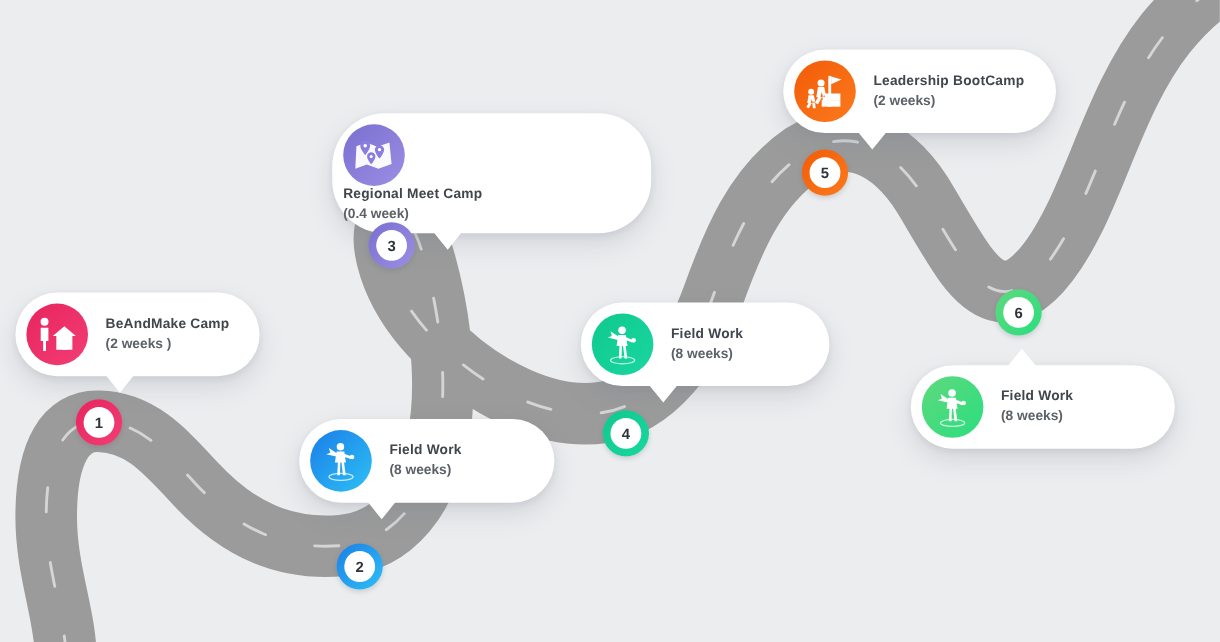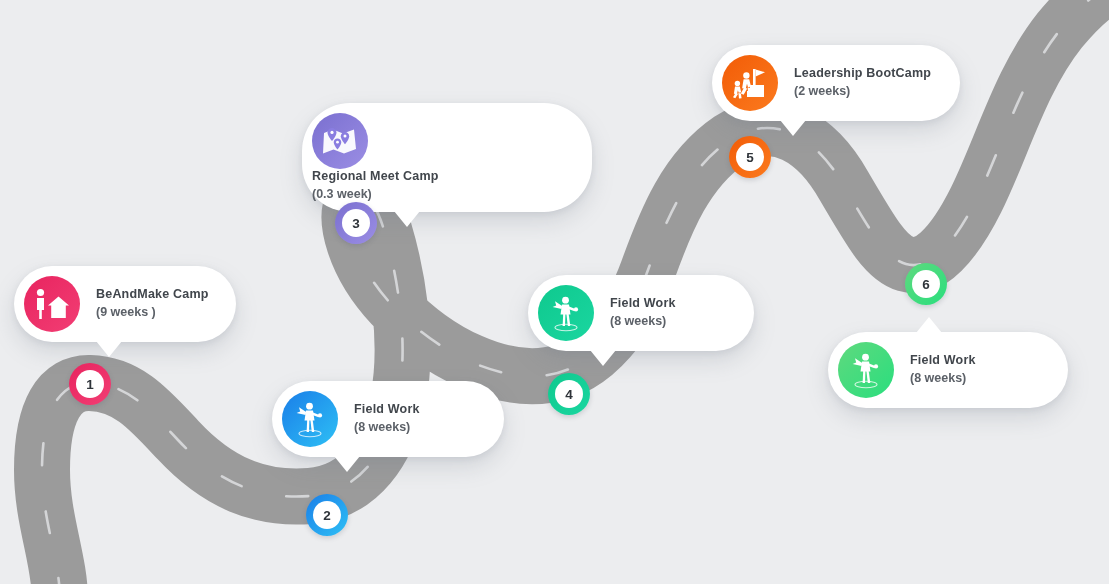--- a/index.html
+++ b/index.html
@@ -136,21 +136,21 @@
         <div class="card-icon" style="background: linear-gradient(135deg, rgb(232, 36, 95) 0%, rgb(242, 62, 116) 100%);">
     <svg width="38" height="32" viewBox="0 0 38 32">
       <circle cx="7.5" cy="4.5" r="3.6" fill="#fff"></circle>
       <path d="M4 10h7v12h-2.2v9H6.2v-9H4z" fill="#fff"></path>
       <path d="M15 17.5 L25.5 8.5 L36 17.5 h-3.2 V30 H18.2 V17.5 Z" fill="#fff"></path>
       <rect x="23" y="21" width="5.2" height="9" fill="#fff"></rect>
     </svg>
         </div>
         <div class="card-text">
           <div class="card-title">BeAndMake Camp</div>
-          <div class="card-sub">(9 weeks )</div>
+          <div class="card-sub">(2 weeks )</div>
         </div>
         <div class="tail tail-down" style="left: 82px;"></div>
       </div>
       <div class="marker" style="left: 69px; top: 363px; background: linear-gradient(135deg, rgb(232, 36, 95) 0%, rgb(242, 62, 116) 100%);">
         <div class="marker-inner">1</div>
       </div>
       <div class="card" style="left: 272px; top: 381px; width: 232px;">
         <div class="card-icon" style="background: linear-gradient(135deg, rgb(26, 126, 232) 0%, rgb(46, 192, 245) 100%);">
     <svg width="34" height="38" viewBox="0 0 34 38">
       <ellipse cx="17" cy="33.5" rx="11" ry="3.2" fill="none" stroke="#fff" stroke-width="1.1" opacity="0.75"></ellipse>
@@ -183,21 +183,21 @@
       </g>
       <g fill="#fff">
         <circle cx="11" cy="8.4" r="1.6"></circle>
         <circle cx="24" cy="12.1" r="1.5"></circle>
         <circle cx="16.5" cy="18.2" r="1.4"></circle>
       </g>
     </svg>
         </div>
         <div class="card-text">
           <div class="card-title">Regional Meet Camp</div>
-          <div class="card-sub">(0.3 week)</div>
+          <div class="card-sub">(0.4 week)</div>
         </div>
         <div class="tail tail-down" style="left: 92px;"></div>
       </div>
       <div class="marker" style="left: 335px; top: 202px; background: linear-gradient(135deg, rgb(122, 111, 208) 0%, rgb(155, 142, 228) 100%);">
         <div class="marker-inner">3</div>
       </div>
       <div class="card" style="left: 528px; top: 275px; width: 226px;">
         <div class="card-icon" style="background: linear-gradient(135deg, rgb(15, 201, 142) 0%, rgb(26, 214, 160) 100%);">
     <svg width="34" height="38" viewBox="0 0 34 38">
       <ellipse cx="17" cy="33.5" rx="11" ry="3.2" fill="none" stroke="#fff" stroke-width="1.1" opacity="0.75"></ellipse>

